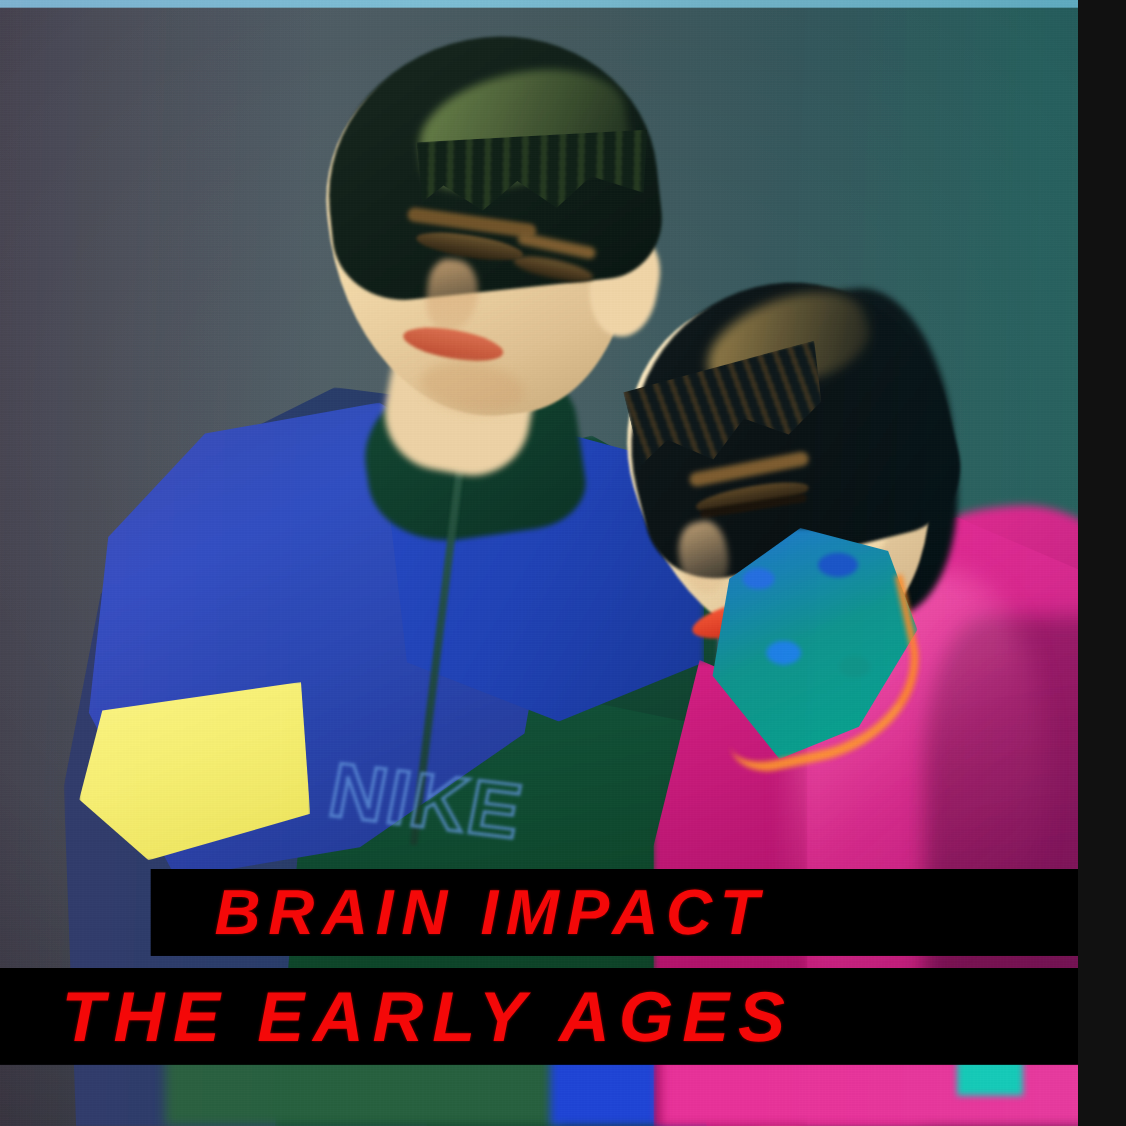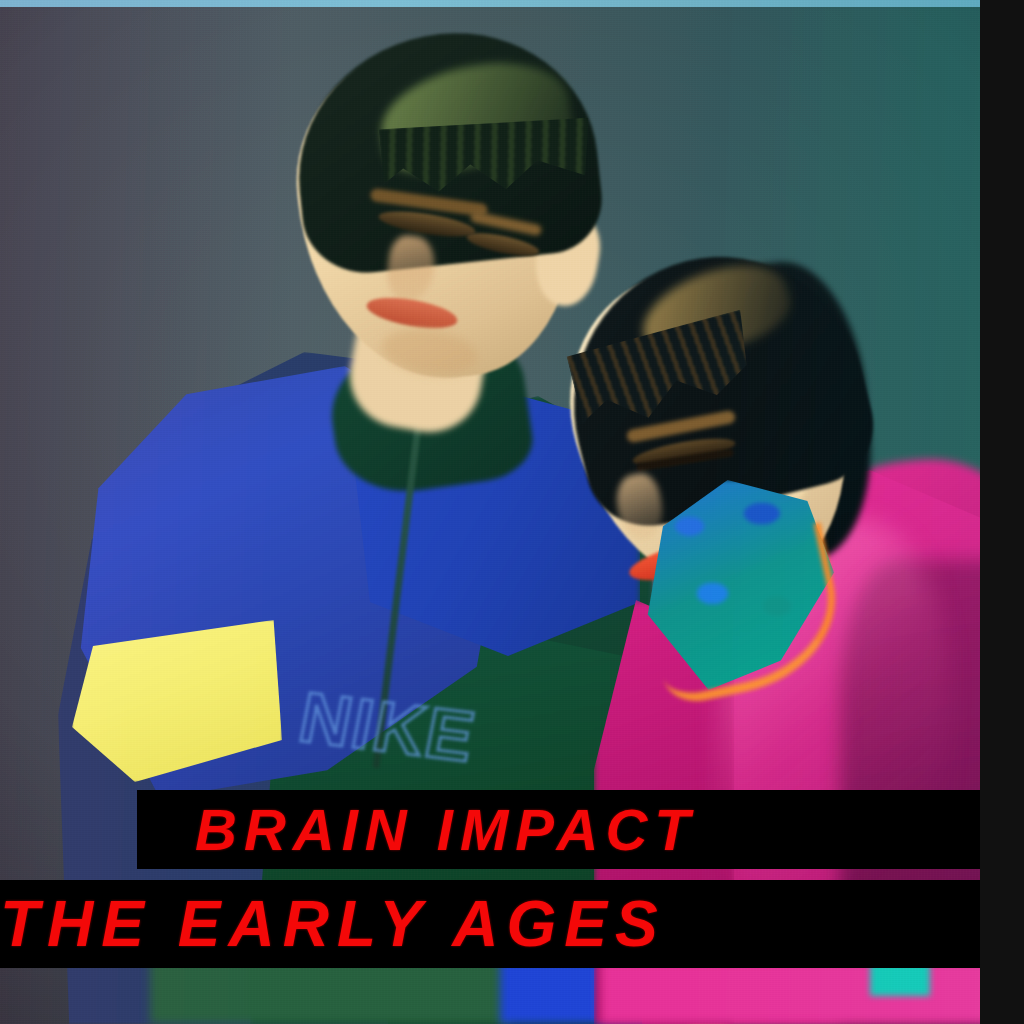--- a/index.html
+++ b/index.html
@@ -195,21 +195,21 @@
   .grain{position:absolute;inset:0;pointer-events:none;opacity:.16;
     background-image:
       repeating-linear-gradient(0deg,rgba(255,255,255,.05) 0 1px,rgba(0,0,0,.05) 1px 2px),
       repeating-linear-gradient(90deg,rgba(255,255,255,.03) 0 1px,rgba(0,0,0,.03) 1px 3px);}
   .chroma{position:absolute;inset:0;pointer-events:none;mix-blend-mode:screen;opacity:.10;
     background:linear-gradient(92deg,rgba(255,0,80,.5) 0%,rgba(0,0,0,0) 28%,rgba(0,0,0,0) 72%,rgba(0,200,255,.45) 100%);}
 
   
   .bar{position:absolute;background:#000;display:flex;align-items:center;}
   #bar-title{left:137px;top:790px;width:887px;height:79px;padding-left:58px;}
-  #bar-sub{left:0px;top:880px;width:1024px;height:88px;}
+  #bar-sub{left:0px;top:880px;width:1024px;height:88px;padding-left:56px;}
   .bar-text{
     color:#dc1212;
     font-family:"Liberation Sans","DejaVu Sans",sans-serif;
     font-weight:700;font-style:italic;
     white-space:nowrap;
     text-shadow:0 0 3px rgba(220,18,18,.55);
   }
   #title-text{font-size:58px;letter-spacing:7px;}
   #subtitle-text{font-size:64px;letter-spacing:8px;}
 </style>

